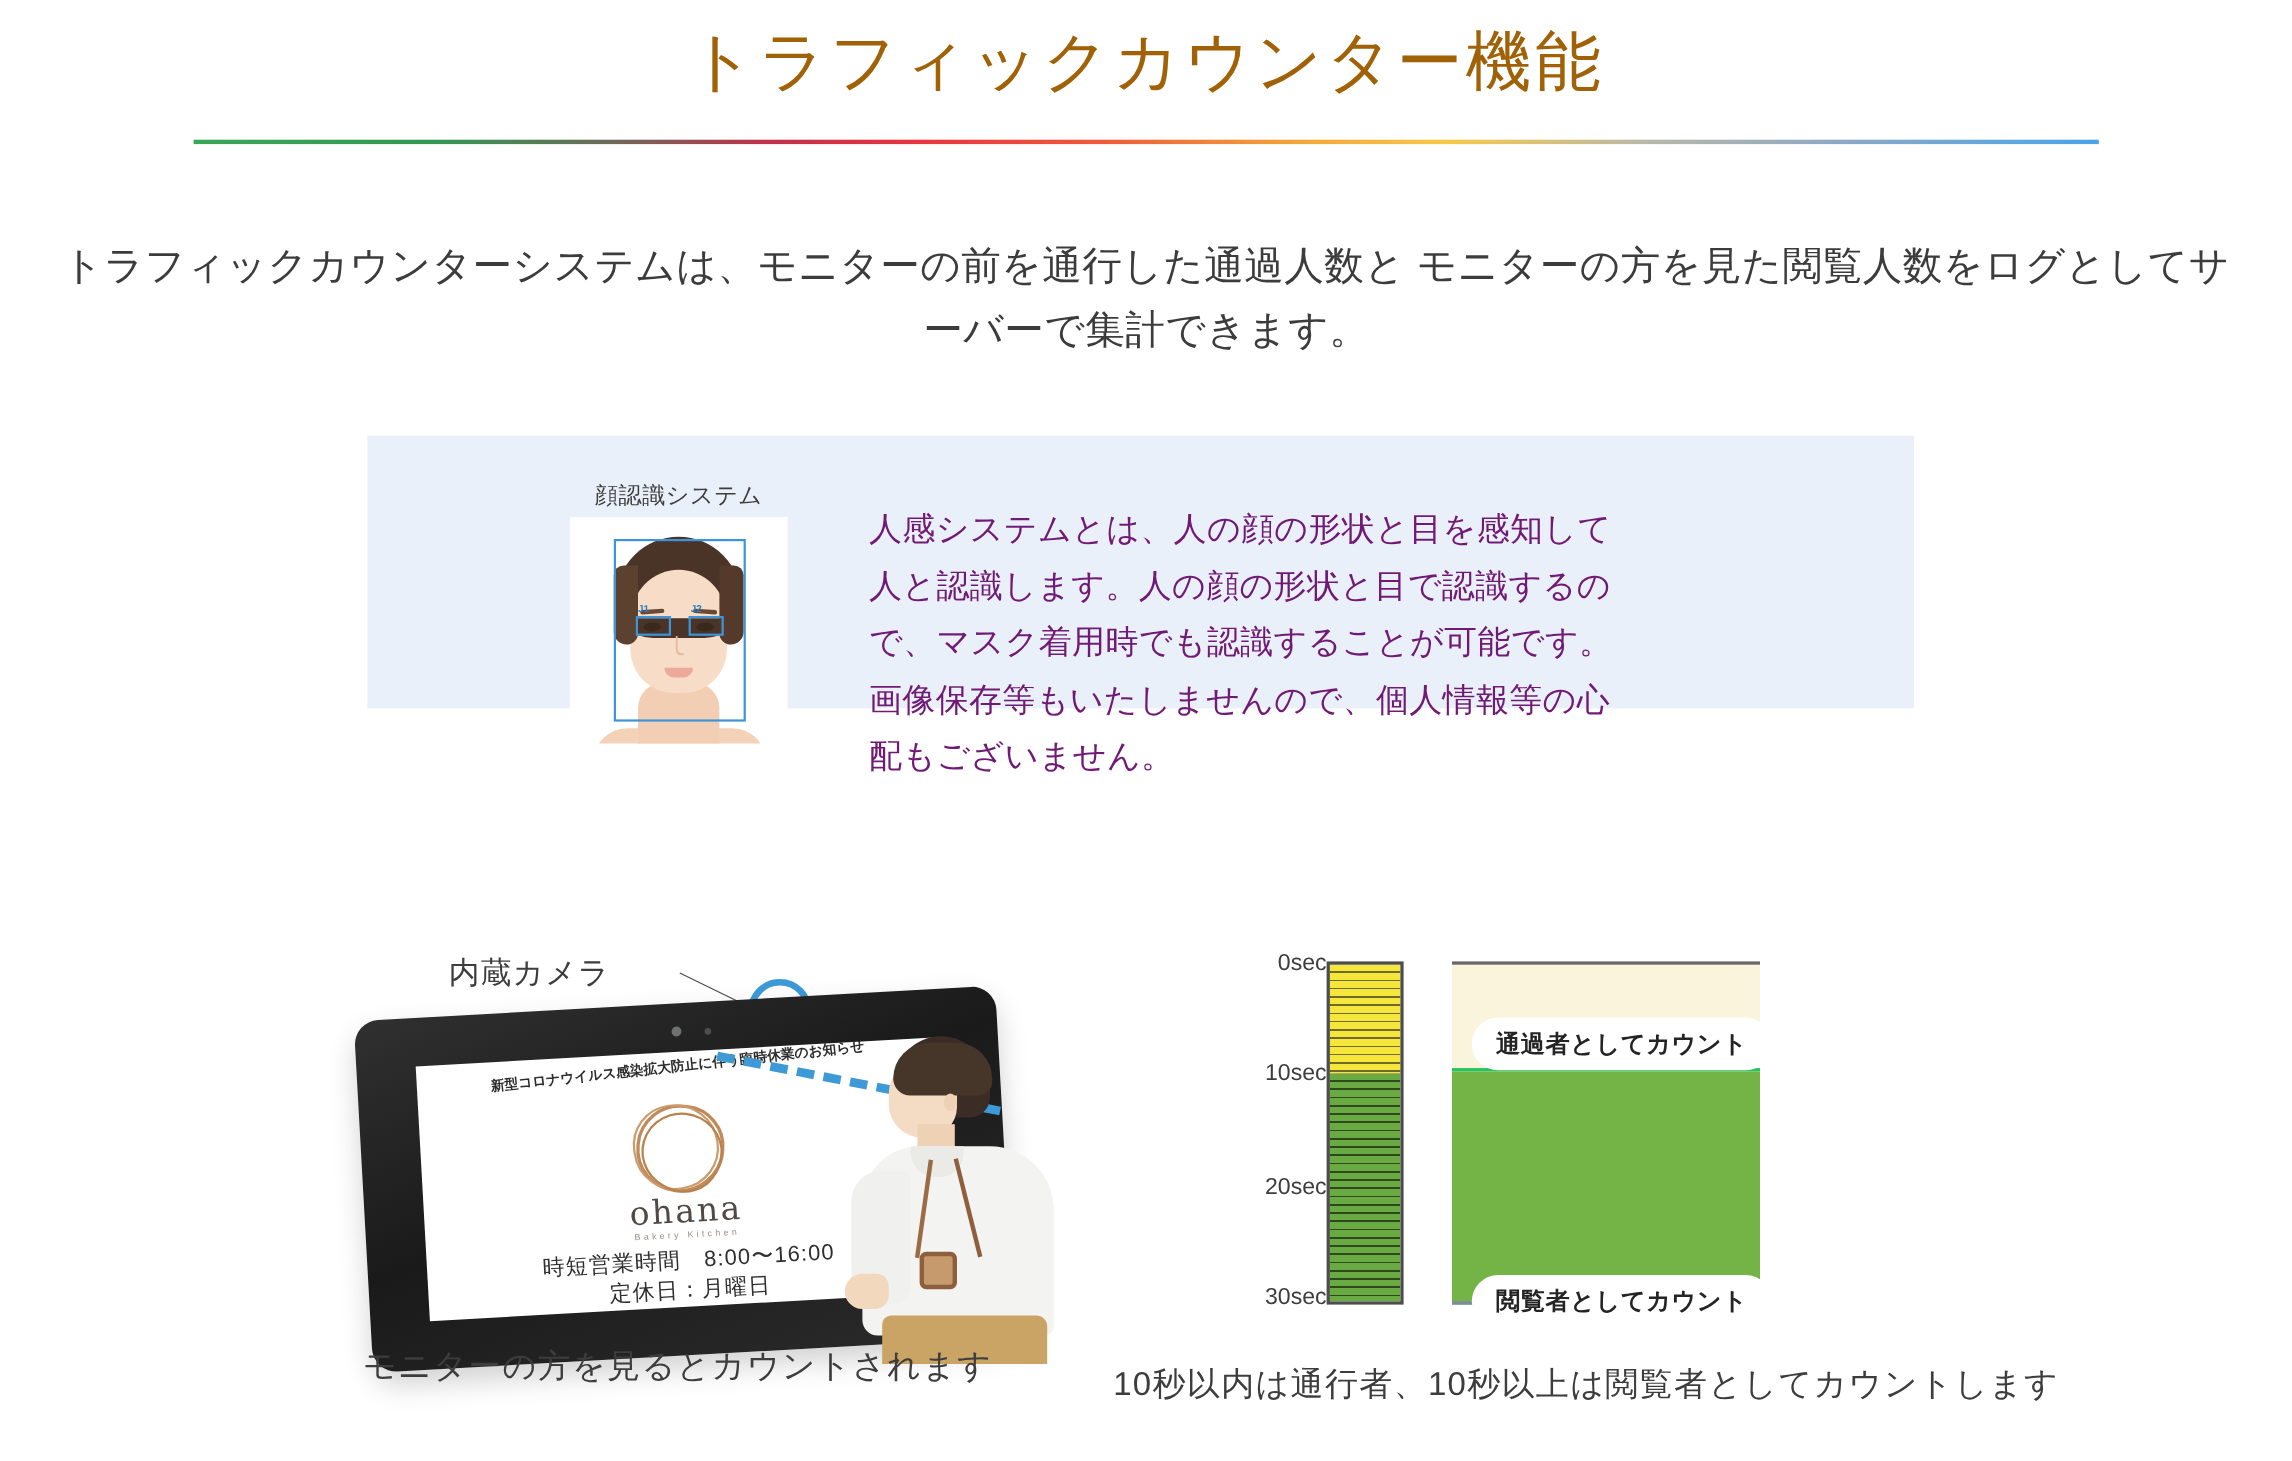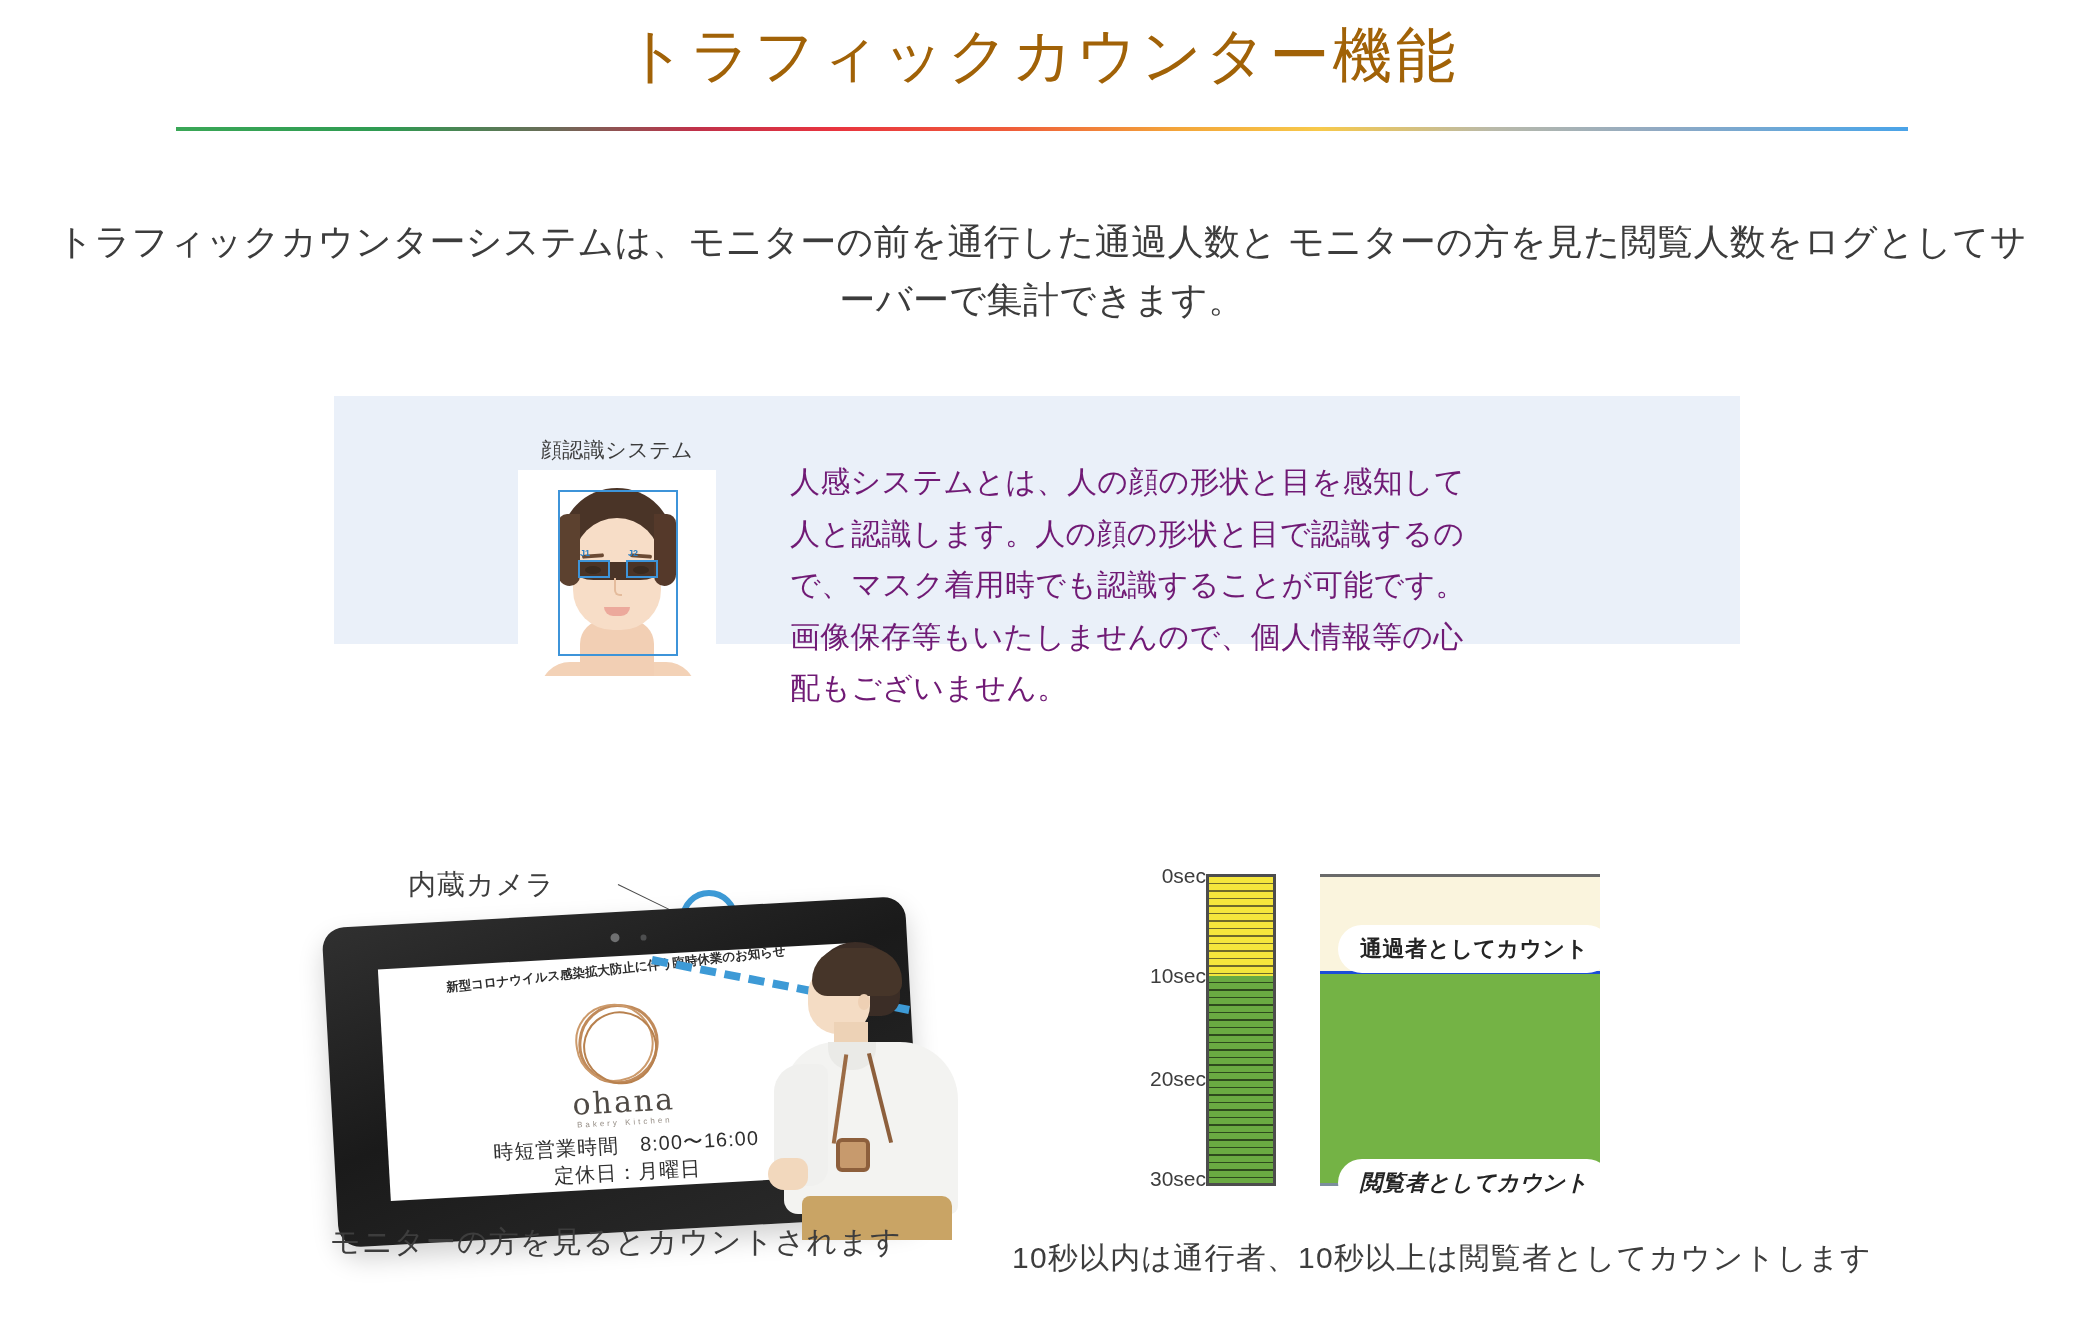--- a/index.html
+++ b/index.html
@@ -500,28 +500,27 @@
     position: absolute;
     left: 0;
     width: 100%;
     box-sizing: border-box;
   }
   .zone.pass {
     top: 0;
     height: 32.2%;
     background: #faf4dd;
     border-top: 3px solid #6a6a6a;
-    border-bottom: 3px solid #1d4ed8;
+    border-bottom: 3px solid #22c55e;
   }
   .zone.view {
     top: 32.2%;
     height: 67.8%;
     background: #74b345;
     border-bottom: 3px solid #7c8e9d;
-    font-style: italic;
   }
   .pill {
     position: absolute;
     left: 18px;
     background: #ffffff;
     border-radius: 24px;
     padding: 9px 22px;
     font-size: 22px;
     font-weight: bold;
     color: #242424;

